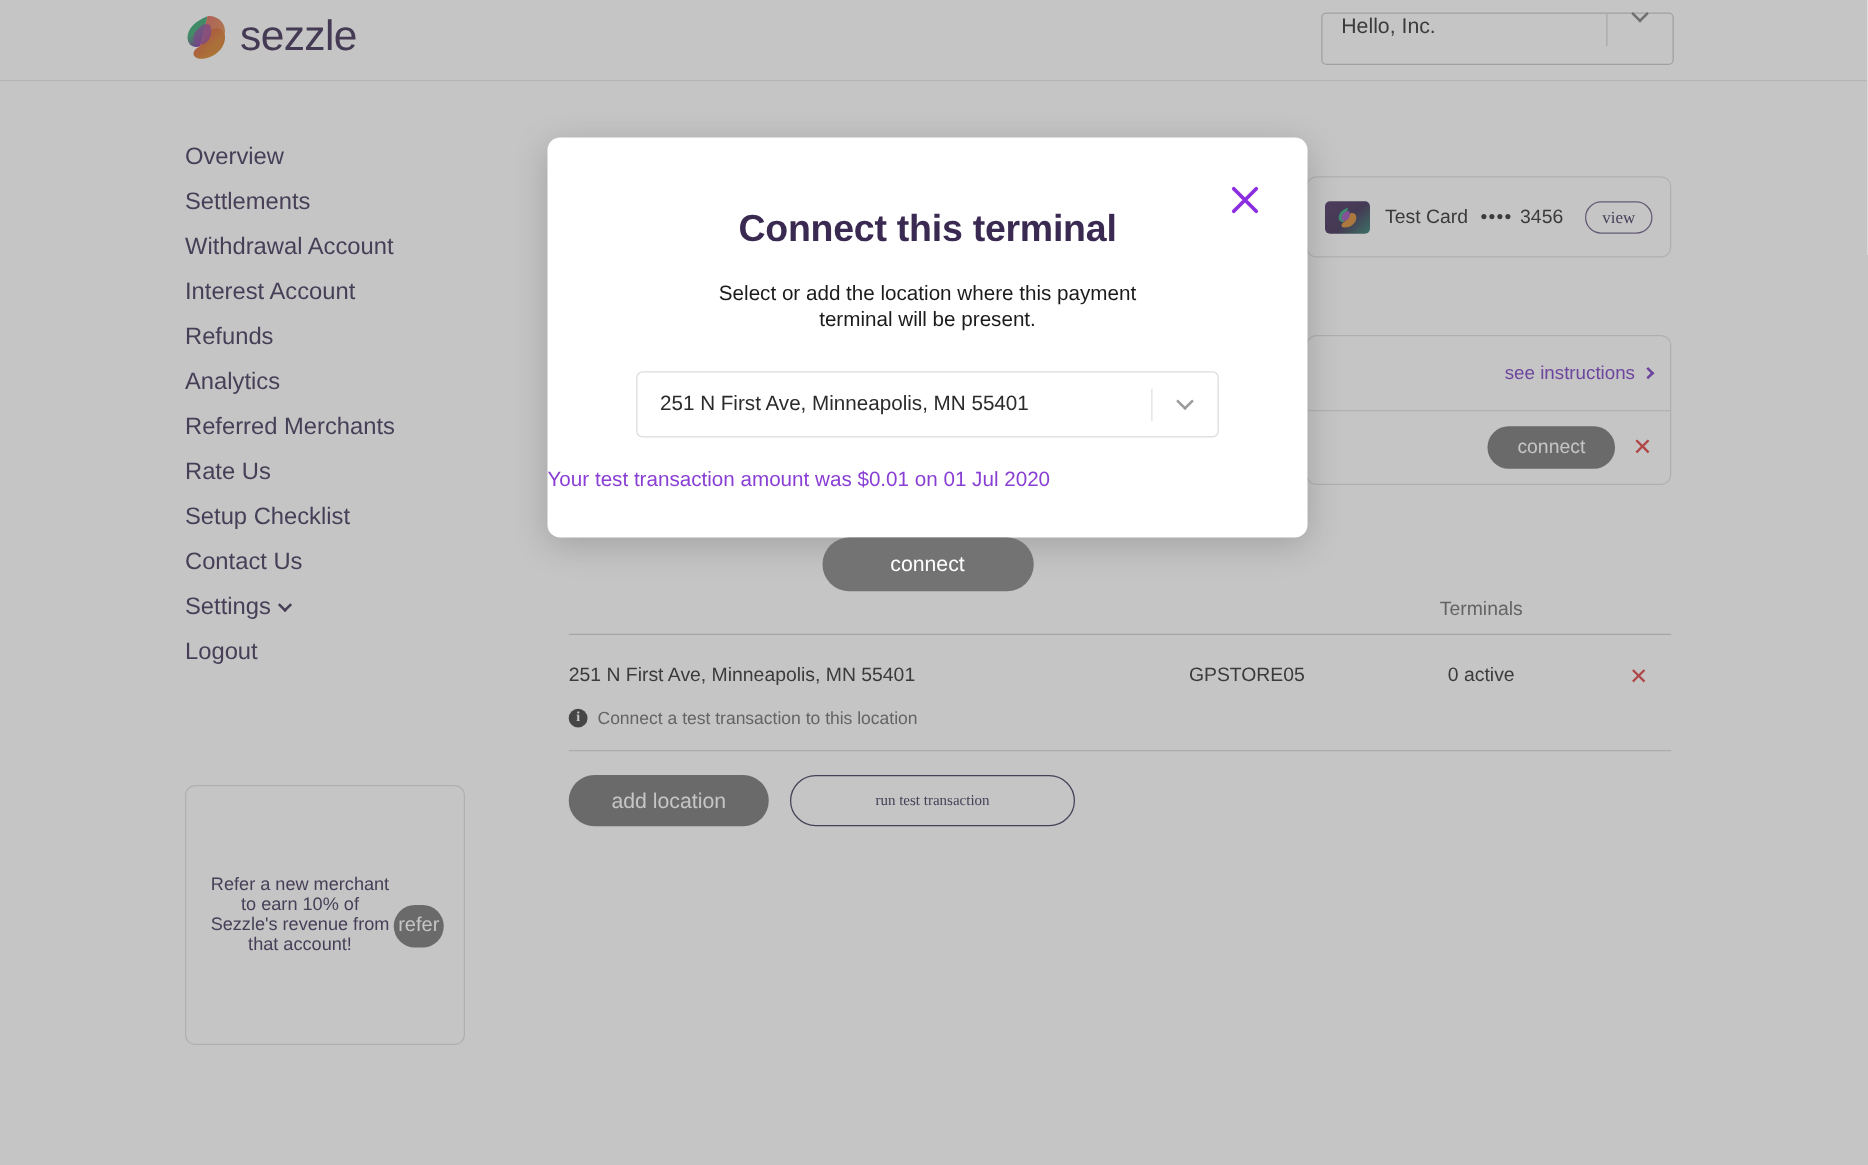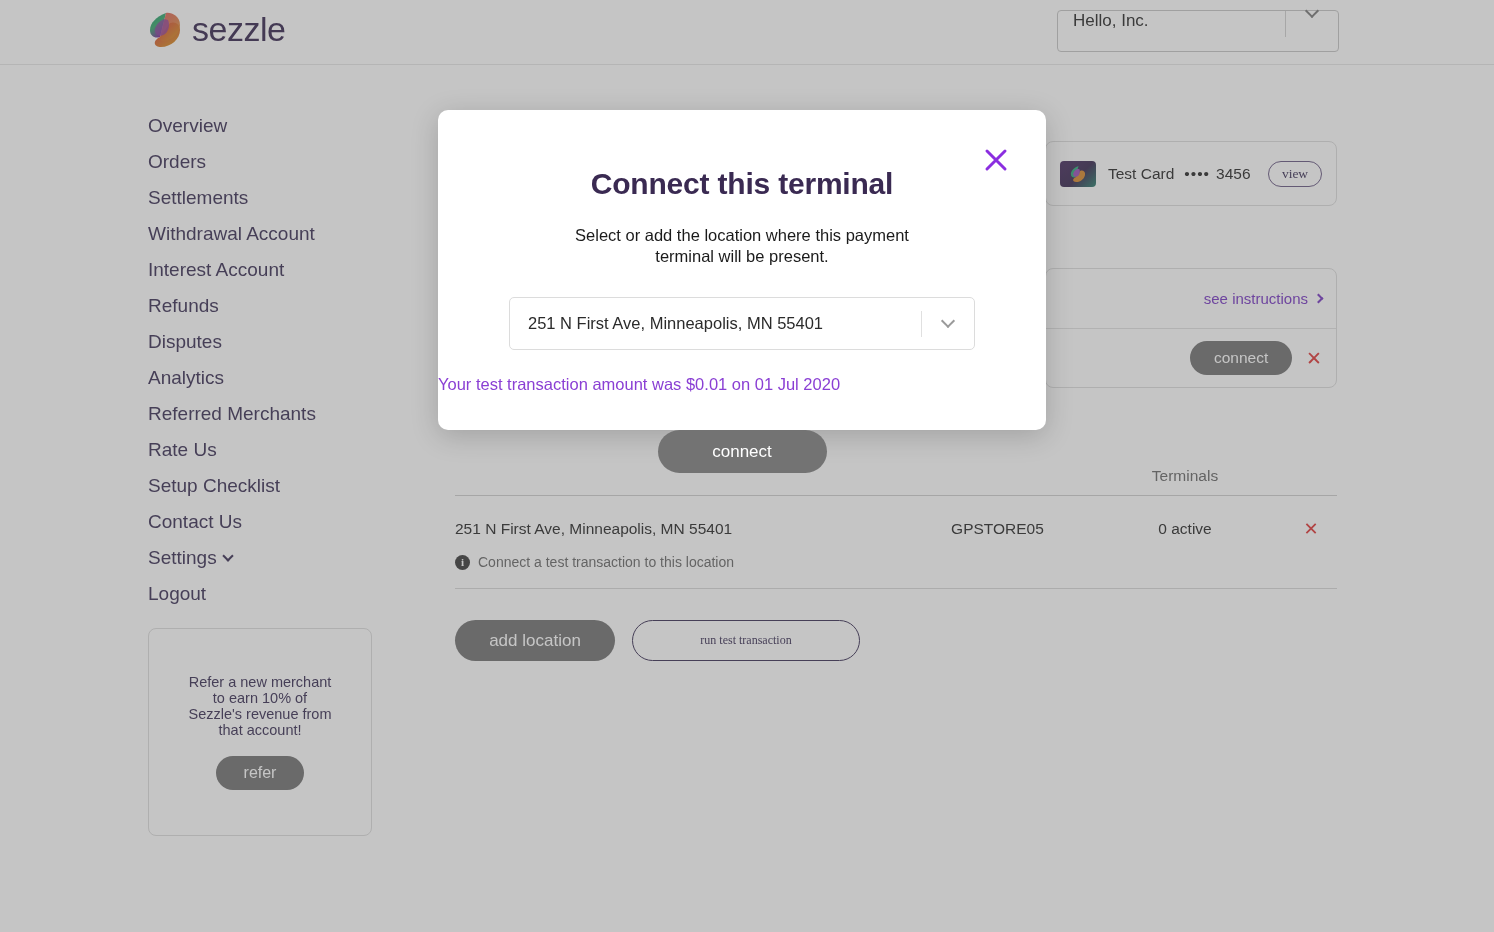--- a/index.html
+++ b/index.html
@@ -119,21 +119,20 @@
   .refer-card {
     position: absolute;
     left: 148px;
     top: 628px;
     width: 224px;
     height: 208px;
     border: 1px solid #dddddd;
     border-radius: 8px;
     background: #ffffff;
     display: flex;
-    flex-direction: column;
     align-items: center;
     justify-content: center;
     padding: 16px;
   }
   .refer-text {
     font-size: 14.5px;
     line-height: 16px;
     color: #3d3257;
     text-align: center;
     max-width: 150px;
@@ -227,21 +226,21 @@
   .x-red {
     color: #e03a3a;
     font-size: 19px;
     line-height: 1;
     margin-left: 14px;
     cursor: pointer;
     font-weight: 400;
   }
 
   
-  .table { position: absolute; left: 455px; top: 467px; width: 882px; }
+  .table { position: absolute; left: 455px; top: 479px; width: 882px; }
   .thead {
     display: flex;
     border-bottom: 1px solid #cfcfcf;
     padding-bottom: 10px;
   }
   .th {
     font-size: 15.5px;
     color: #6b6b6b;
   }
   .col-addr { width: 455px; }
@@ -416,36 +415,30 @@
           <i class="chev"></i>
         </span>
     </div>
   </div>
 
   <nav class="sidebar">
     <div class="nav-item">
         <span>Overview</span>
       </div>
     <div class="nav-item">
-        <span>Orders</span>
-      </div>
-    <div class="nav-item">
         <span>Settlements</span>
       </div>
     <div class="nav-item">
         <span>Withdrawal Account</span>
       </div>
     <div class="nav-item">
         <span>Interest Account</span>
       </div>
     <div class="nav-item">
         <span>Refunds</span>
-      </div>
-    <div class="nav-item">
-        <span>Disputes</span>
       </div>
     <div class="nav-item">
         <span>Analytics</span>
       </div>
     <div class="nav-item">
         <span>Referred Merchants</span>
       </div>
     <div class="nav-item">
         <span>Rate Us</span>
       </div>

